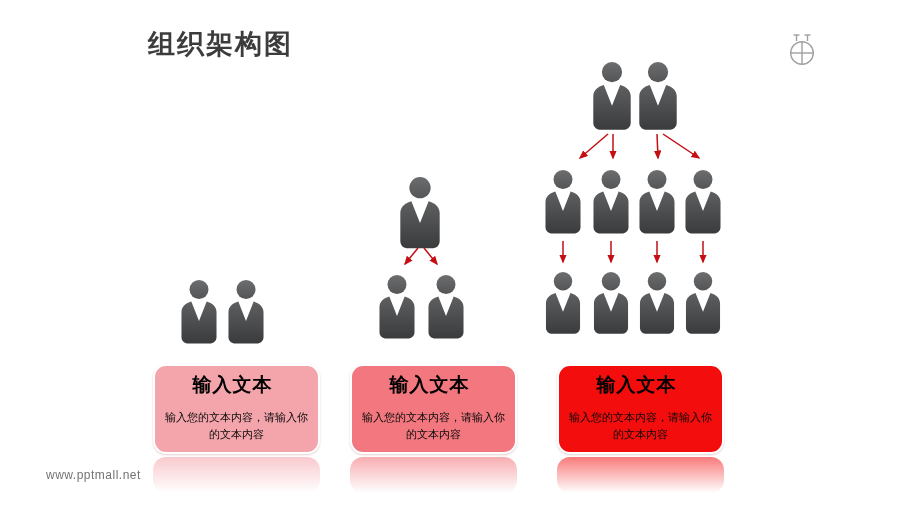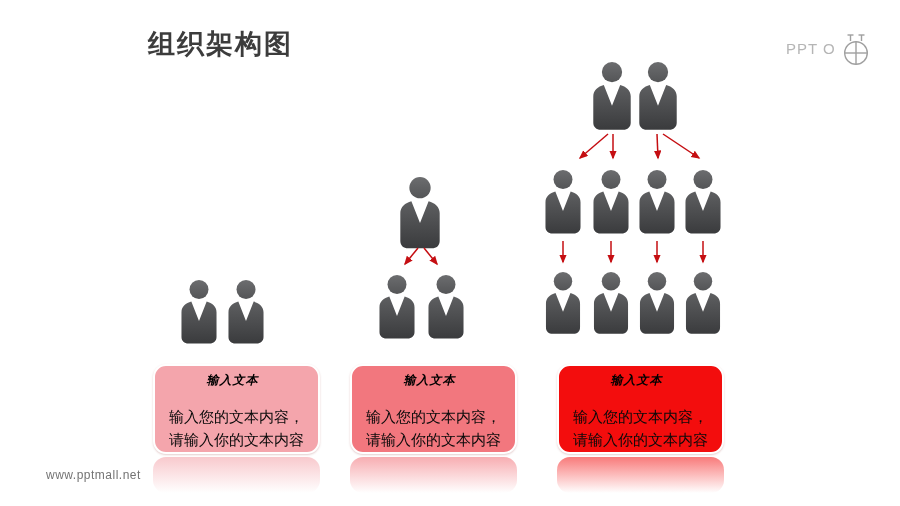--- a/index.html
+++ b/index.html
@@ -23,24 +23,24 @@
   }
 
   .org-layer{position:absolute;left:0;top:0;}
 
   .text-box{
     position:absolute;top:364px;width:167px;height:90px;box-sizing:border-box;
     border:2px solid #ffffff;border-radius:13px;text-align:center;
     box-shadow:0 1px 2px rgba(150,60,60,0.25);
   }
   .text-box .box-title{
-    margin:6px 8px 1px 0;font-size:12px;font-weight:700;color:#000000;letter-spacing:1px;font-style:italic;
+    margin:6px 8px 1px 0;font-size:19px;font-weight:700;color:#000000;letter-spacing:1px;
   }
   .text-box .box-body{
-    margin:17px auto;width:146px;font-size:15px;line-height:1.5;color:#0a0a0a;
+    margin:11px auto;width:146px;font-size:11px;line-height:1.5;color:#0a0a0a;
   }
   .box-left{left:153px;}
   .box-mid{left:350px;}
   .box-right{left:557px;}
 
   .box-reflection{
     position:absolute;top:457px;width:167px;height:36px;border-radius:13px;
     pointer-events:none;
   }
   .refl-left{left:153px;background:linear-gradient(to bottom,rgba(244,165,172,0.60),rgba(244,165,172,0));}
@@ -52,21 +52,20 @@
   }
 </style>
 </head>
 <body>
 
 <div class="canvas">
 
   <div class="page-title">组织架构图</div>
 
   <div class="brand">
-    <span class="logo-text">PPT O</span>
     <svg width="32" height="38" viewBox="0 0 32 38">
       <g fill="none" stroke="#a0a0a0" stroke-width="1.4">
         <circle cx="16" cy="23" r="11.3"></circle>
         <line x1="4.7" y1="23" x2="27.3" y2="23"></line>
         <line x1="16" y1="11.7" x2="16" y2="34.3"></line>
         <line x1="10.5" y1="5" x2="10.5" y2="11"></line>
         <line x1="21.5" y1="5" x2="21.5" y2="11"></line>
         <line x1="7.5" y1="5" x2="13.5" y2="5"></line>
         <line x1="18.5" y1="5" x2="24.5" y2="5"></line>
       </g>

